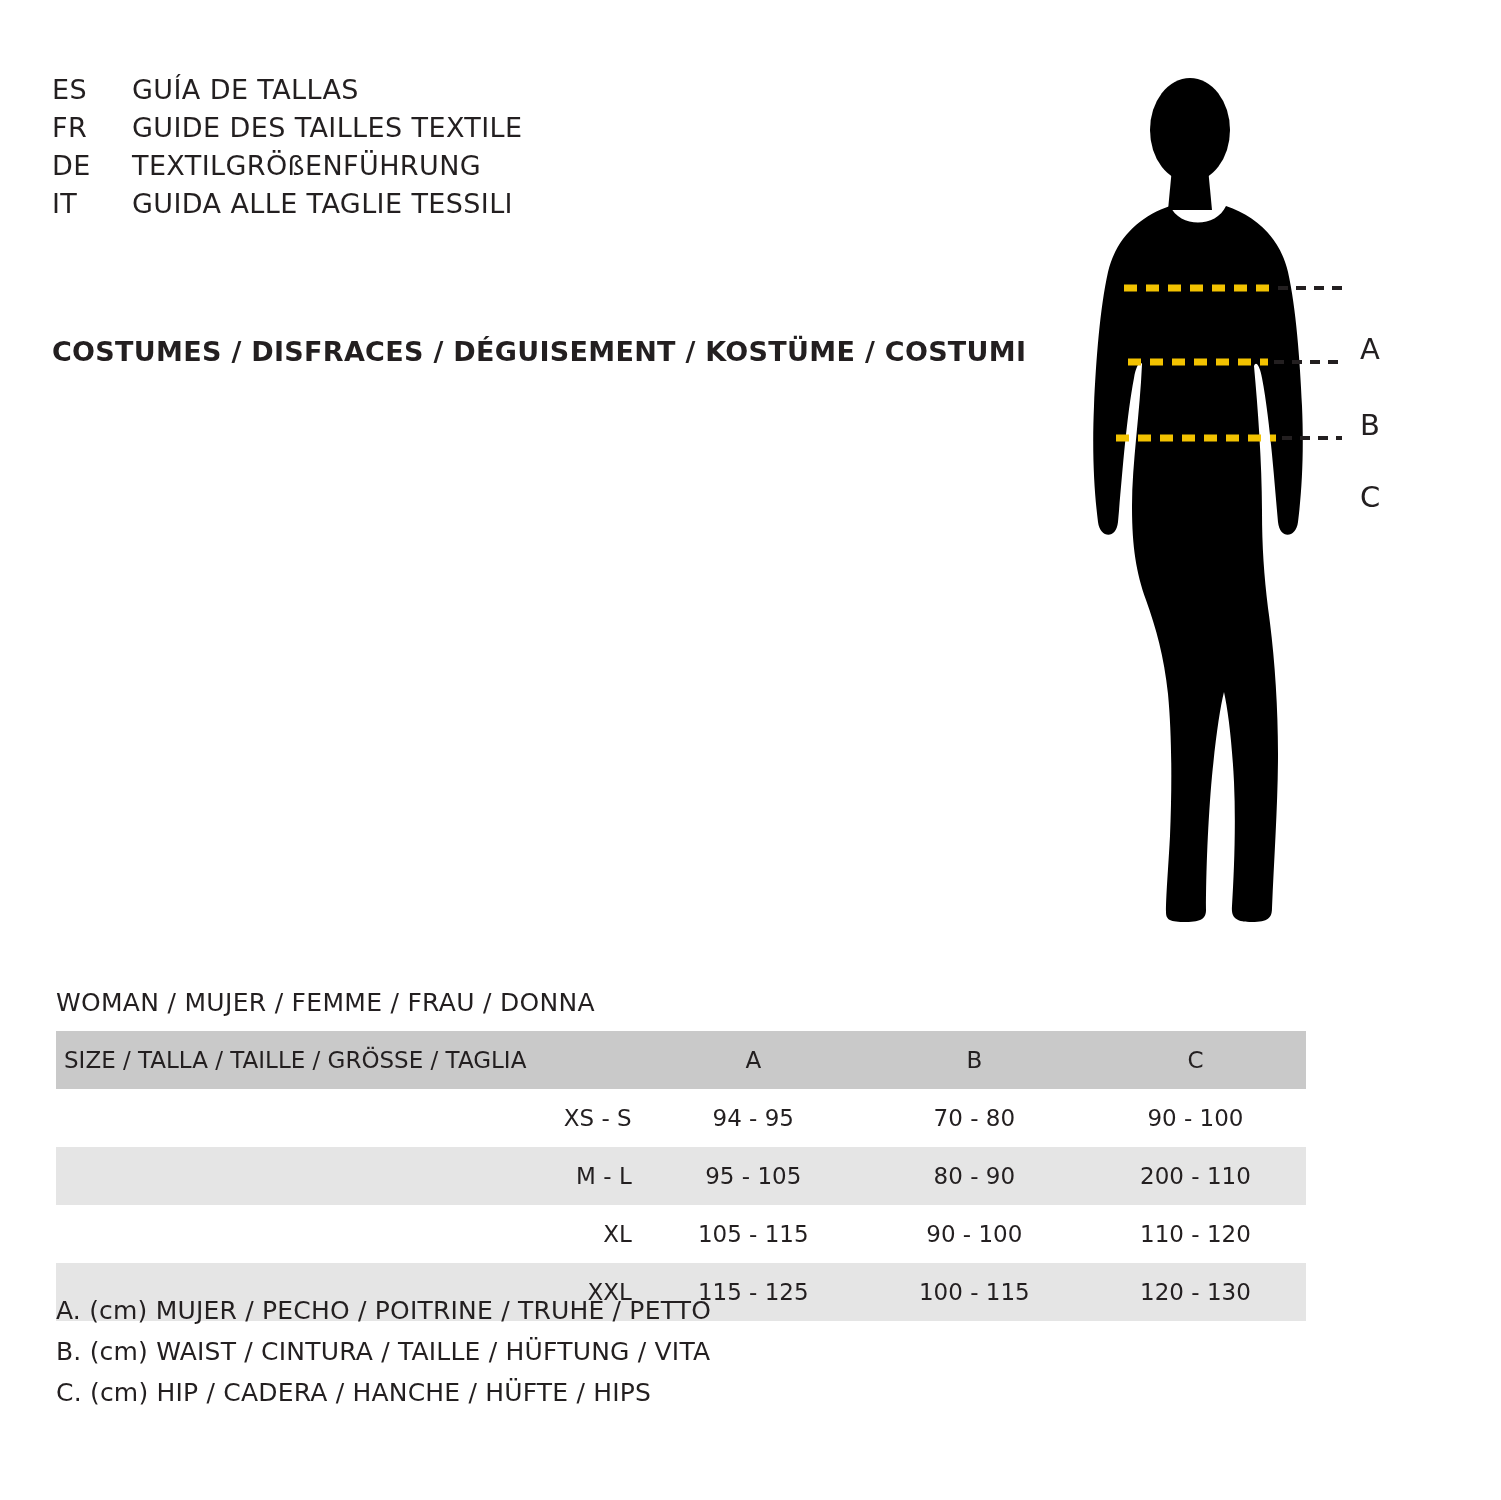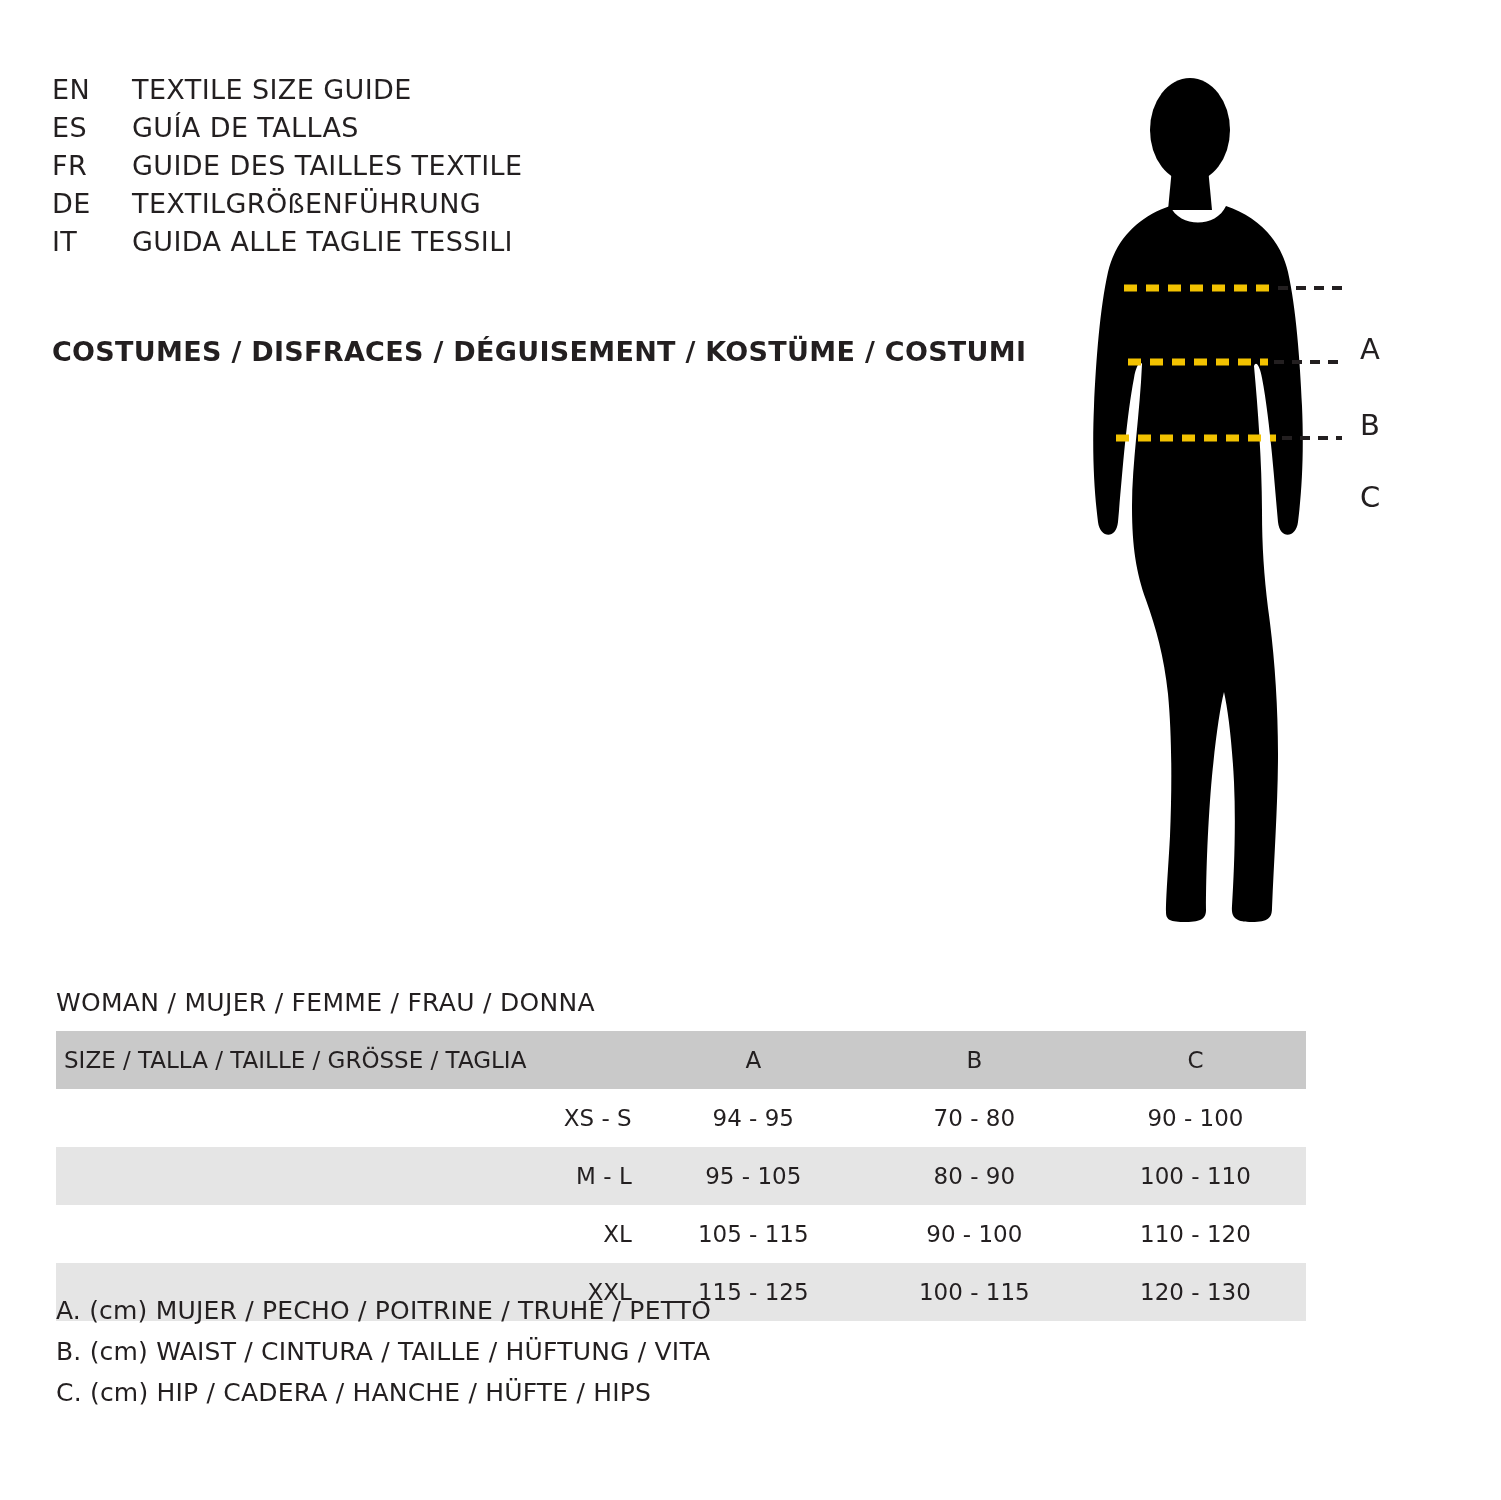--- a/index.html
+++ b/index.html
@@ -135,24 +135,20 @@
   .legend-row {
     height: 41px;
     line-height: 41px;
     white-space: nowrap;
   }
 </style>
 </head>
 <body>
 
 <div id="lang-block">
-  <div class="lang-row">
-    <span class="lang-code">EN</span>
-    <span class="lang-text">TEXTILE SIZE GUIDE</span>
-  </div>
   <div class="lang-row">
     <span class="lang-code">ES</span>
     <span class="lang-text">GUÍA DE TALLAS</span>
   </div>
   <div class="lang-row">
     <span class="lang-code">FR</span>
     <span class="lang-text">GUIDE DES TAILLES TEXTILE</span>
   </div>
   <div class="lang-row">
     <span class="lang-code">DE</span>
@@ -236,21 +232,21 @@
       <tr class="odd">
         <td class="col-label">XS - S</td>
         <td class="col-m">94 - 95</td>
         <td class="col-m">70 - 80</td>
         <td class="col-m">90 - 100</td>
       </tr>
       <tr class="even">
         <td class="col-label">M - L</td>
         <td class="col-m">95 - 105</td>
         <td class="col-m">80 - 90</td>
-        <td class="col-m">100 - 110</td>
+        <td class="col-m">200 - 110</td>
       </tr>
       <tr class="odd">
         <td class="col-label">XL</td>
         <td class="col-m">105 - 115</td>
         <td class="col-m">90 - 100</td>
         <td class="col-m">110 - 120</td>
       </tr>
       <tr class="even">
         <td class="col-label">XXL</td>
         <td class="col-m">115 - 125</td>

